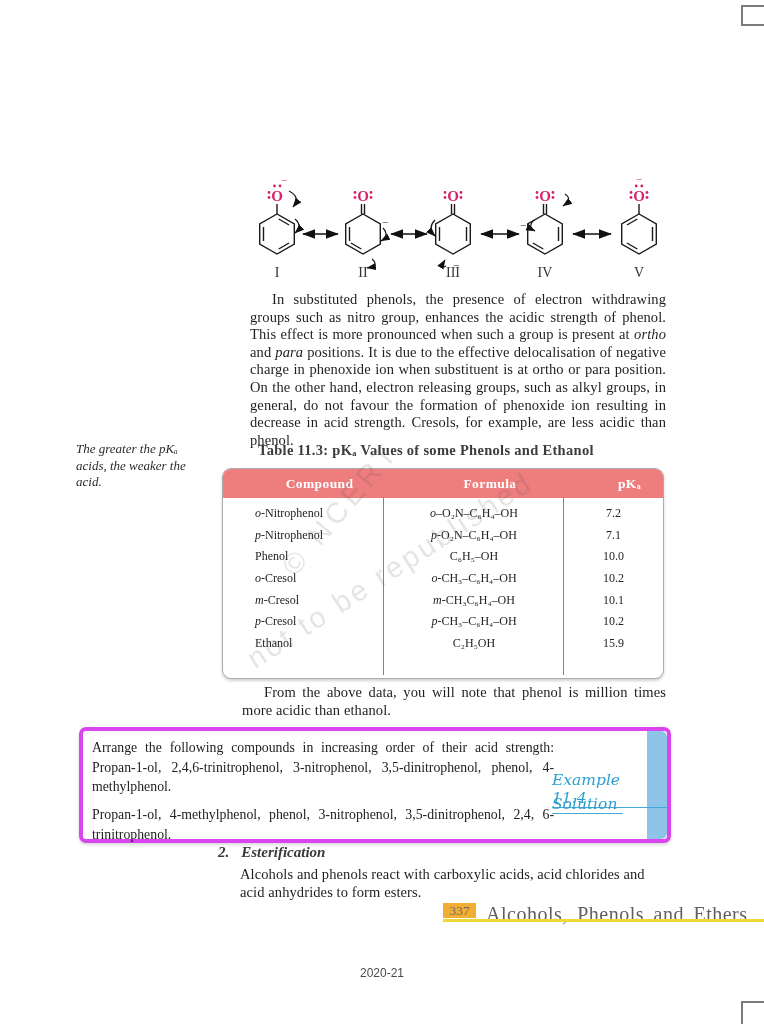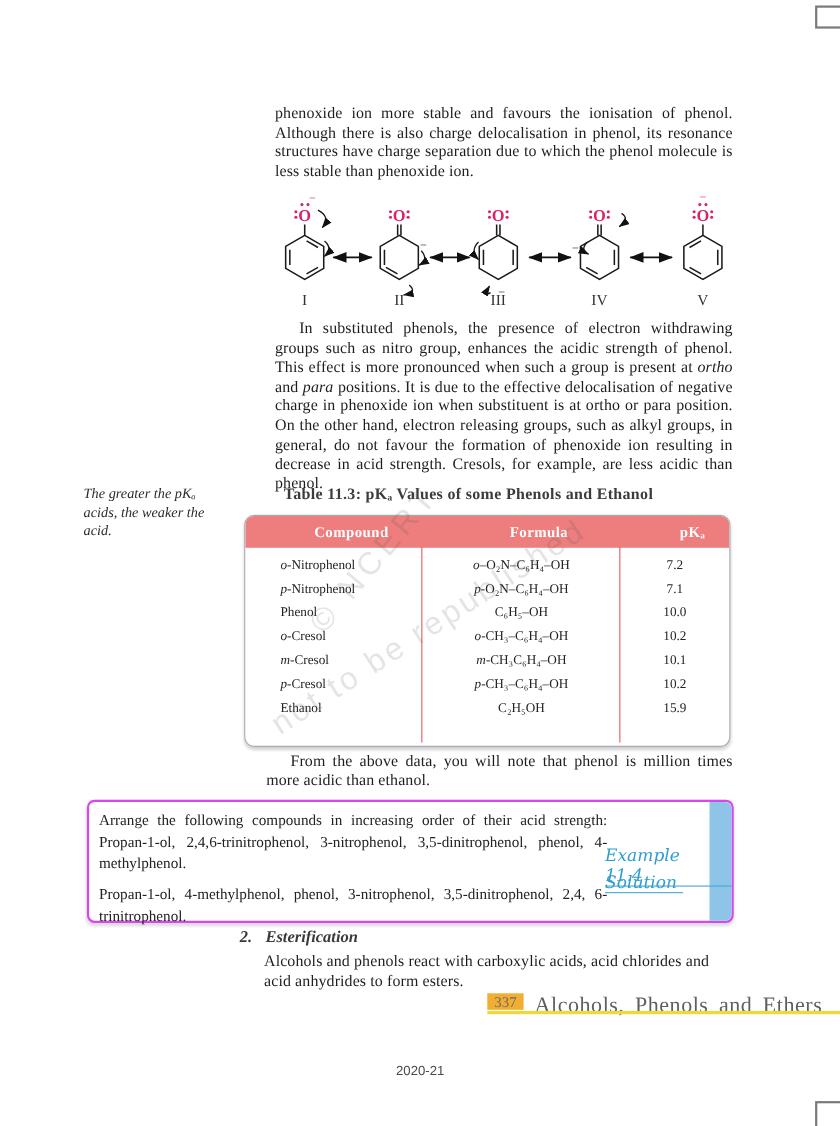--- a/index.html
+++ b/index.html
@@ -42,21 +42,21 @@
   .vline{ position:absolute; width:1.2px; background:#e05a5a; top:497px; height:178px; }
   
   .wm{
     position:absolute; color:rgba(90,90,90,0.16); font-size:29px;
     font-family:"Liberation Sans", sans-serif; letter-spacing:5px; white-space:nowrap;
     pointer-events:none;
   }
   
   .example-box{
     left:79px; top:727px; width:584px; height:108px; background:#ffffff;
-    border:2px solid #d946ef; border-radius:7px;
+    border:4px solid #d946ef; border-radius:7px;
     box-shadow:0 2px 3px rgba(0,0,0,0.15);
   }
   .example-bar{
     position:absolute; right:0; top:0; bottom:0; width:20px;
     background:#8ec4e8; border-radius:0 6px 6px 0;
   }
   .example-text{
     position:absolute; left:9px; top:7px; width:462px;
     font-size:13.8px; line-height:19.5px; text-align:justify; color:#222;
   }
@@ -84,21 +84,20 @@
   .corner-mark{ border:2px solid #7a7a7a; background:#fff; }
 </style>
 </head>
 <body>
 
 <div id="page">
 
   <div class="abs corner-mark" style="left:741px; top:5px; width:26px; height:17px;"></div>
   <div class="abs corner-mark" style="left:741px; top:1001px; width:26px; height:26px;"></div>
 
-  <div class="abs para" style="left:250px; top:95px; width:416px;">phenoxide ion more stable and favours the ionisation of phenol. Although there is also charge delocalisation in phenol, its resonance structures have charge separation due to which the phenol molecule is less stable than phenoxide ion.</div>
 
   <svg class="abs" style="left:243px; top:176px;" width="432" height="106" viewBox="0 0 432 106">
     <defs>
       <marker id="ah" markerWidth="9" markerHeight="7" refX="7.5" refY="3" orient="auto-start-reverse">
         <path d="M0,0 L8,3 L0,6 z" fill="#111"></path>
       </marker>
     </defs>
 
     <g stroke="#1a1a1a" stroke-width="1.4" fill="none">
       <path d="M34,38 L16.7,48 L16.7,68 L34,78 L51.3,68 L51.3,48 Z"></path>

